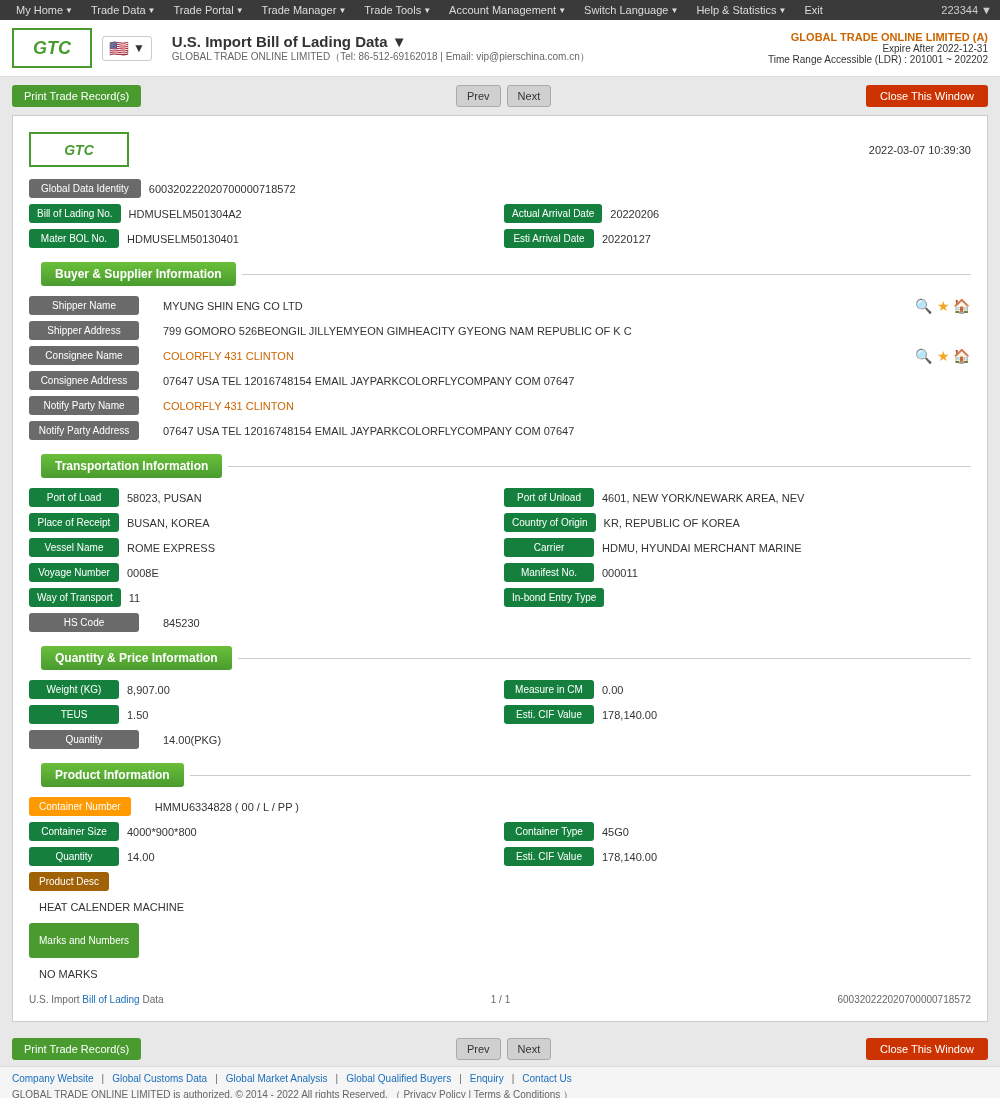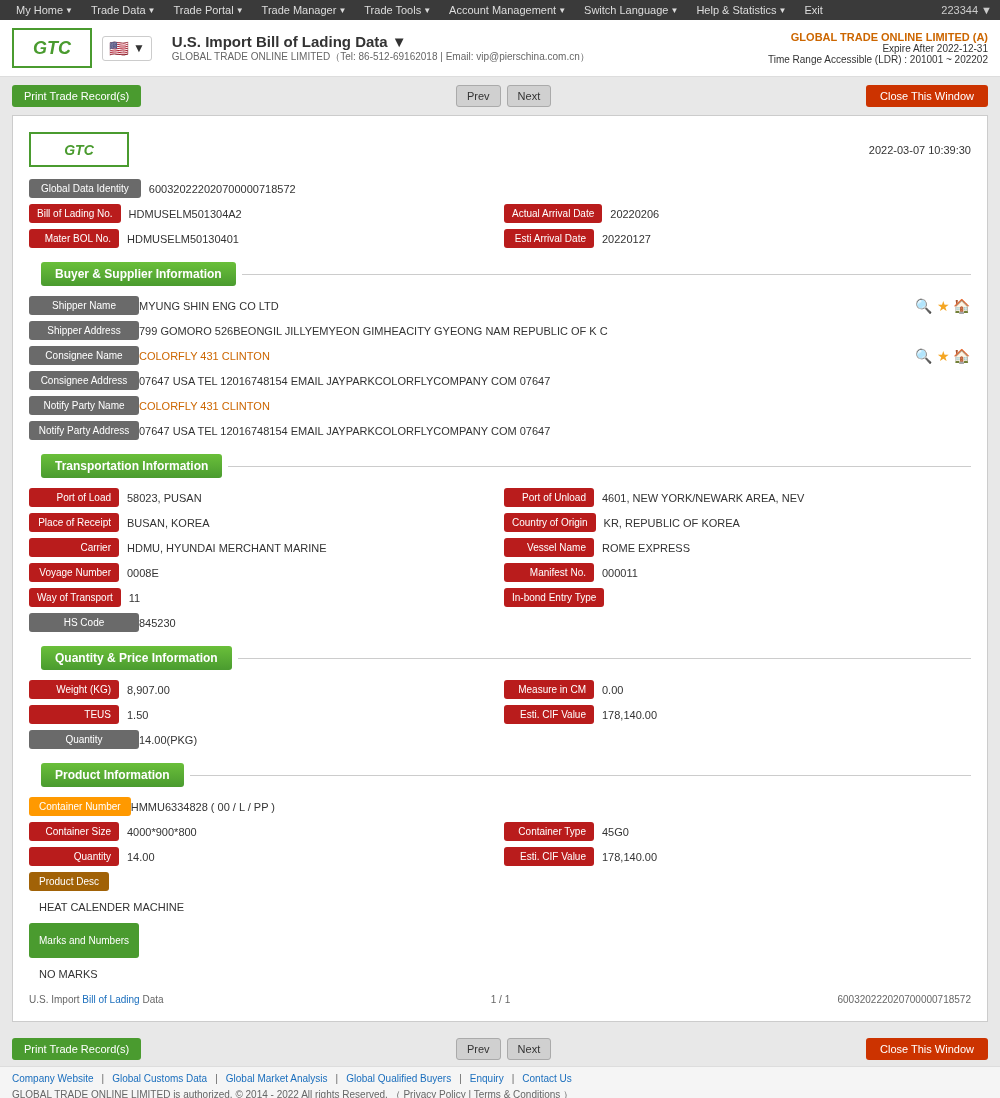--- a/index.html
+++ b/index.html
@@ -121,23 +121,23 @@
     }
 
     
     .two-col-row {
       display: flex; gap: 8px; margin-bottom: 6px;
     }
     .two-col-row .half {
       flex: 1; display: flex; align-items: center; gap: 8px;
     }
     .info-label-sm {
-      background: #b91c1c; color: white; padding: 4px 8px;
-      font-size: 10px; border-radius: 3px; white-space: nowrap;
-      min-width: 90px; text-align: right;
+      background: #15803d; color: white; padding: 4px 8px;
+      font-size: 10px; border-radius: 3px; white-space: nowrap;
+      min-width: 90px; text-align: center;
     }
 
     
     .icons-row {
       display: flex; gap: 4px; margin-left: 4px;
     }
     .icon-btn {
       cursor: pointer; font-size: 14px;
     }
 
@@ -186,21 +186,21 @@
       padding: 6px 12px;
       font-size: 10px;
       color: #666;
     }
     .footer-links { display: flex; gap: 8px; flex-wrap: wrap; margin-bottom: 4px; }
     .footer-links a { color: #1a6ebd; text-decoration: none; }
 
     .content-text { font-size: 11px; padding: 4px 0 4px 10px; color: #333; }
 
     .full-row {
-      display: flex; align-items: center; margin-bottom: 6px; gap: 0;
+      display: flex; align-items: center; margin-bottom: 6px; gap: 24px;
     }
   </style>
 </head>
 <body>
 
 <div class="top-nav">
   <div class="top-nav-left">
     <span class="nav-item">My Home <span class="arrow">▼</span></span>
     <span class="nav-item">Trade Data <span class="arrow">▼</span></span>
     <span class="nav-item">Trade Portal <span class="arrow">▼</span></span>
@@ -343,26 +343,26 @@
       <span class="info-value">BUSAN, KOREA</span>
     </div>
     <div class="half">
       <span class="info-label-sm">Country of Origin</span>
       <span class="info-value">KR, REPUBLIC OF KOREA</span>
     </div>
   </div>
 
   <div class="two-col-row">
     <div class="half">
+      <span class="info-label-sm">Vessel Name</span>
+      <span class="info-value">ROME EXPRESS</span>
+    </div>
+    <div class="half">
       <span class="info-label-sm">Carrier</span>
       <span class="info-value">HDMU, HYUNDAI MERCHANT MARINE</span>
-    </div>
-    <div class="half">
-      <span class="info-label-sm">Vessel Name</span>
-      <span class="info-value">ROME EXPRESS</span>
     </div>
   </div>
 
   <div class="two-col-row">
     <div class="half">
       <span class="info-label-sm">Voyage Number</span>
       <span class="info-value">0008E</span>
     </div>
     <div class="half">
       <span class="info-label-sm">Manifest No.</span>

